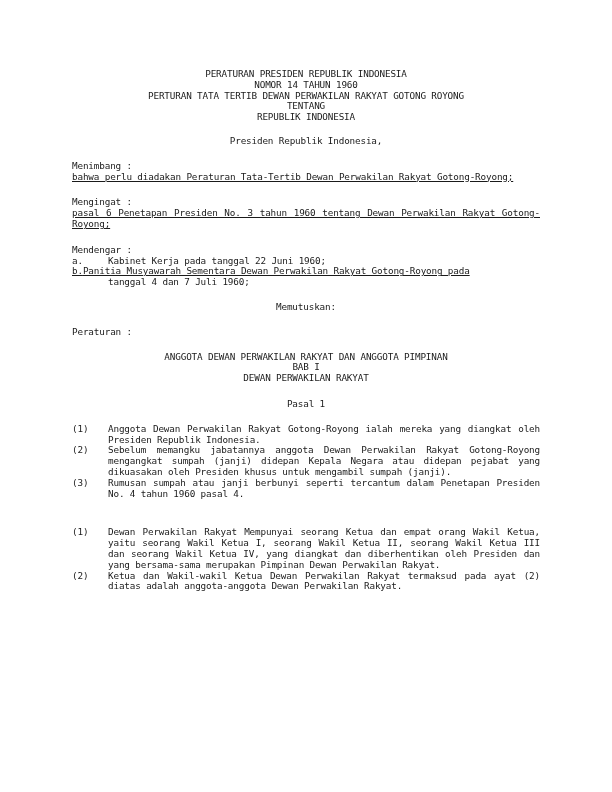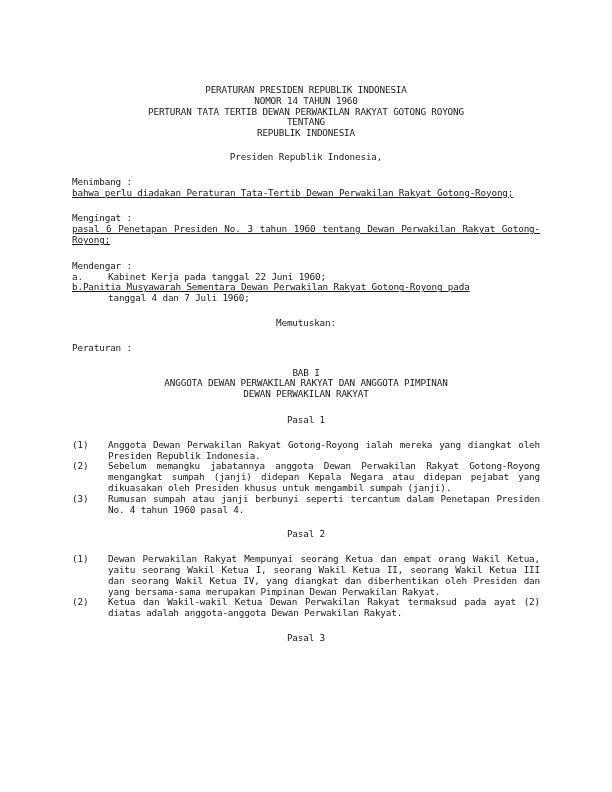--- a/index.html
+++ b/index.html
@@ -2,21 +2,20 @@
 <html><head>
   <meta charset="utf-8">
   <style>
     html, body { margin: 0; padding: 0; background: #ffffff; }
     body { width: 612px; height: 792px; position: relative; overflow: hidden; }
     .page {
       position: absolute; left: 72px; top: 69px; width: 468px;
       font-family: "DejaVu Sans Mono", "Liberation Mono", monospace;
       font-size: 9.3px; line-height: 10.8px; color: #1a1a1a;
       letter-spacing: -0.15px;
-      margin-top: 16px;
     }
     .center { text-align: center; }
     .just { text-align: justify; text-align-last: left; text-decoration: underline; }
     .item { display: flex; }
     .item .num { width: 36px; flex: 0 0 36px; }
     .item .txt { flex: 1; text-align: justify; }
     .indent { padding-left: 36px; }
   </style>
 </head>
 <body>
@@ -60,22 +59,22 @@
 
   <div class="center">Memutuskan:</div>
   <div style="height:14px"></div>
 
   <div>
     <div>Peraturan :</div>
   </div>
   <div style="height:14px"></div>
 
   <div class="center">
+    <div>ANGGOTA DEWAN PERWAKILAN RAKYAT DAN ANGGOTA PIMPINAN</div>
     <div>BAB I</div>
-    <div>ANGGOTA DEWAN PERWAKILAN RAKYAT DAN ANGGOTA PIMPINAN</div>
     <div>DEWAN PERWAKILAN RAKYAT</div>
   </div>
   <div style="height:15px"></div>
 
   <div class="center">Pasal 1</div>
   <div style="height:14px"></div>
   <div>
     <div class="item">
       <span class="num">(1)</span>
       <span class="txt">Anggota Dewan Perwakilan Rakyat Gotong-Royong ialah mereka yang diangkat oleh Presiden Republik Indonesia.</span>
@@ -84,28 +83,26 @@
       <span class="num">(2)</span>
       <span class="txt">Sebelum memangku jabatannya anggota Dewan Perwakilan Rakyat Gotong-Royong mengangkat sumpah (janji) didepan Kepala Negara atau didepan pejabat yang dikuasakan oleh Presiden khusus untuk mengambil sumpah (janji).</span>
     </div>
     <div class="item">
       <span class="num">(3)</span>
       <span class="txt">Rumusan sumpah atau janji berbunyi seperti tercantum dalam Penetapan Presiden No. 4 tahun 1960 pasal 4.</span>
     </div>
   </div>
   <div style="height:14px"></div>
 
-  <div class="center">Pasal 2</div>
   <div style="height:14px"></div>
   <div>
     <div class="item">
       <span class="num">(1)</span>
       <span class="txt">Dewan Perwakilan Rakyat Mempunyai seorang Ketua dan empat orang Wakil Ketua, yaitu seorang Wakil Ketua I, seorang Wakil Ketua II, seorang Wakil Ketua III dan seorang Wakil Ketua IV, yang diangkat dan diberhentikan oleh Presiden dan yang bersama-sama merupakan Pimpinan Dewan Perwakilan Rakyat.</span>
     </div>
     <div class="item">
       <span class="num">(2)</span>
       <span class="txt">Ketua dan Wakil-wakil Ketua Dewan Perwakilan Rakyat termaksud pada ayat (2) diatas adalah anggota-anggota Dewan Perwakilan Rakyat.</span>
     </div>
   </div>
   <div style="height:14px"></div>
 
-  <div class="center">Pasal 3</div>
 </div>
 
 </body></html>

